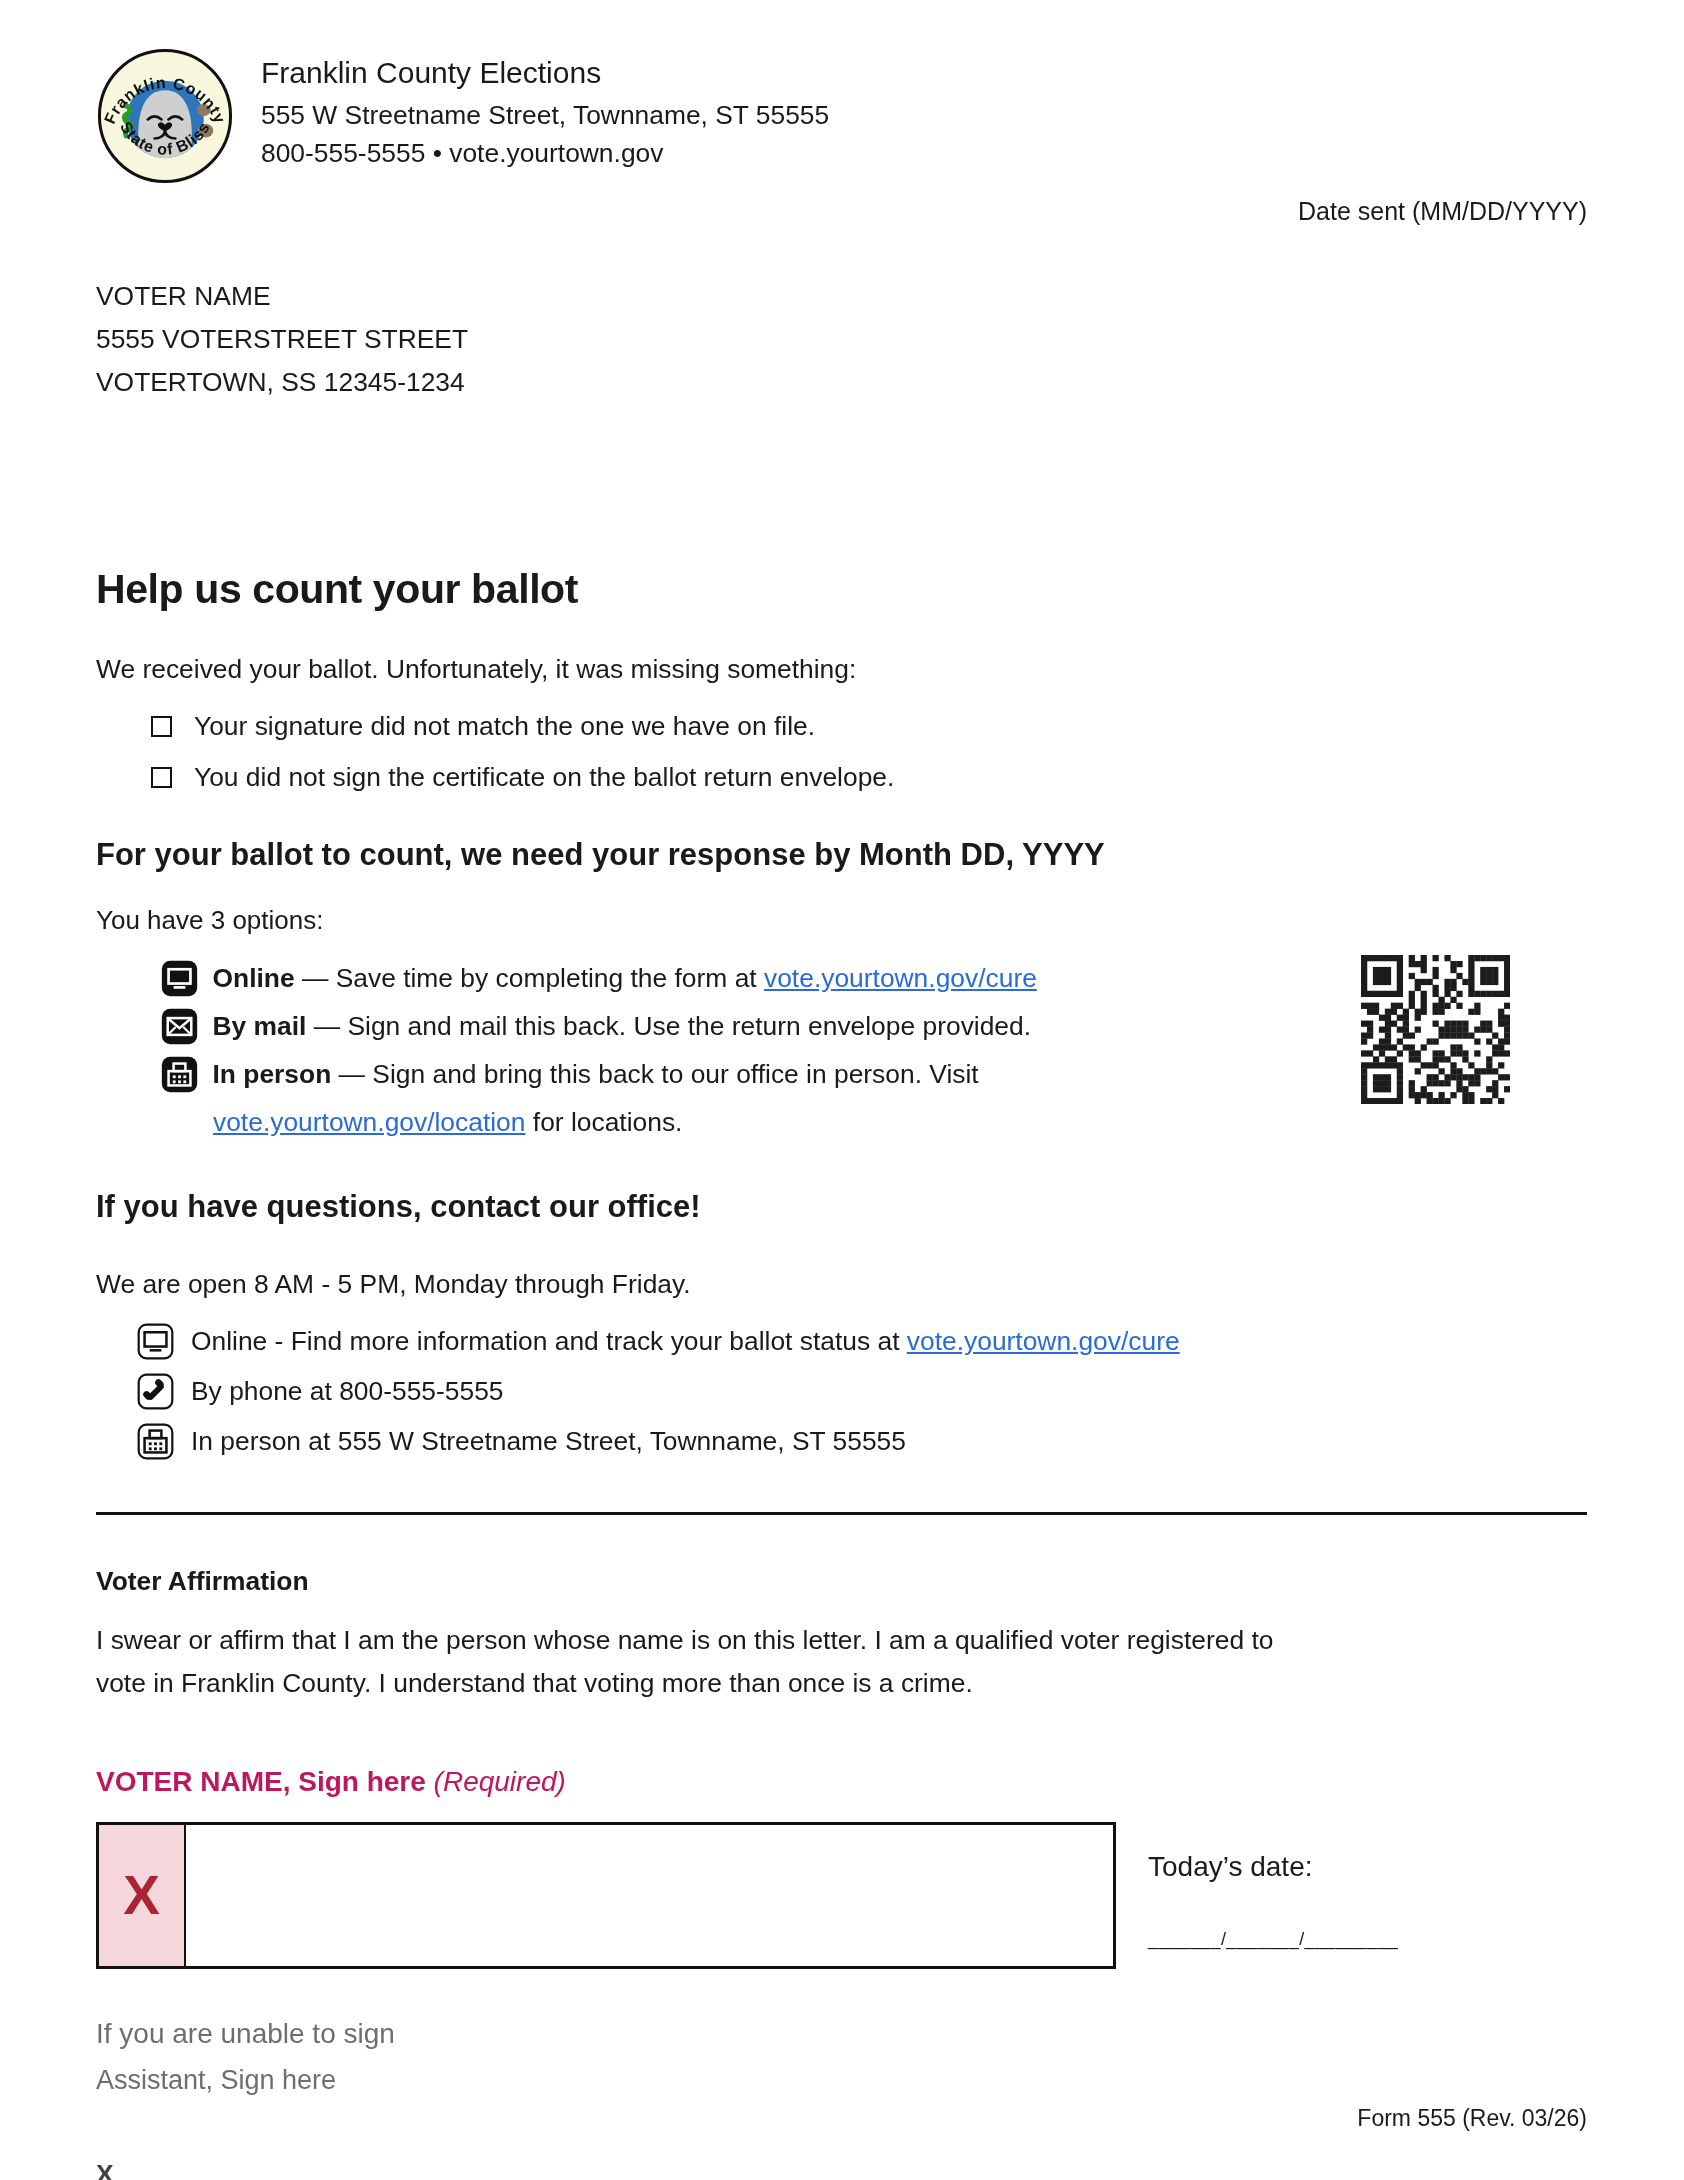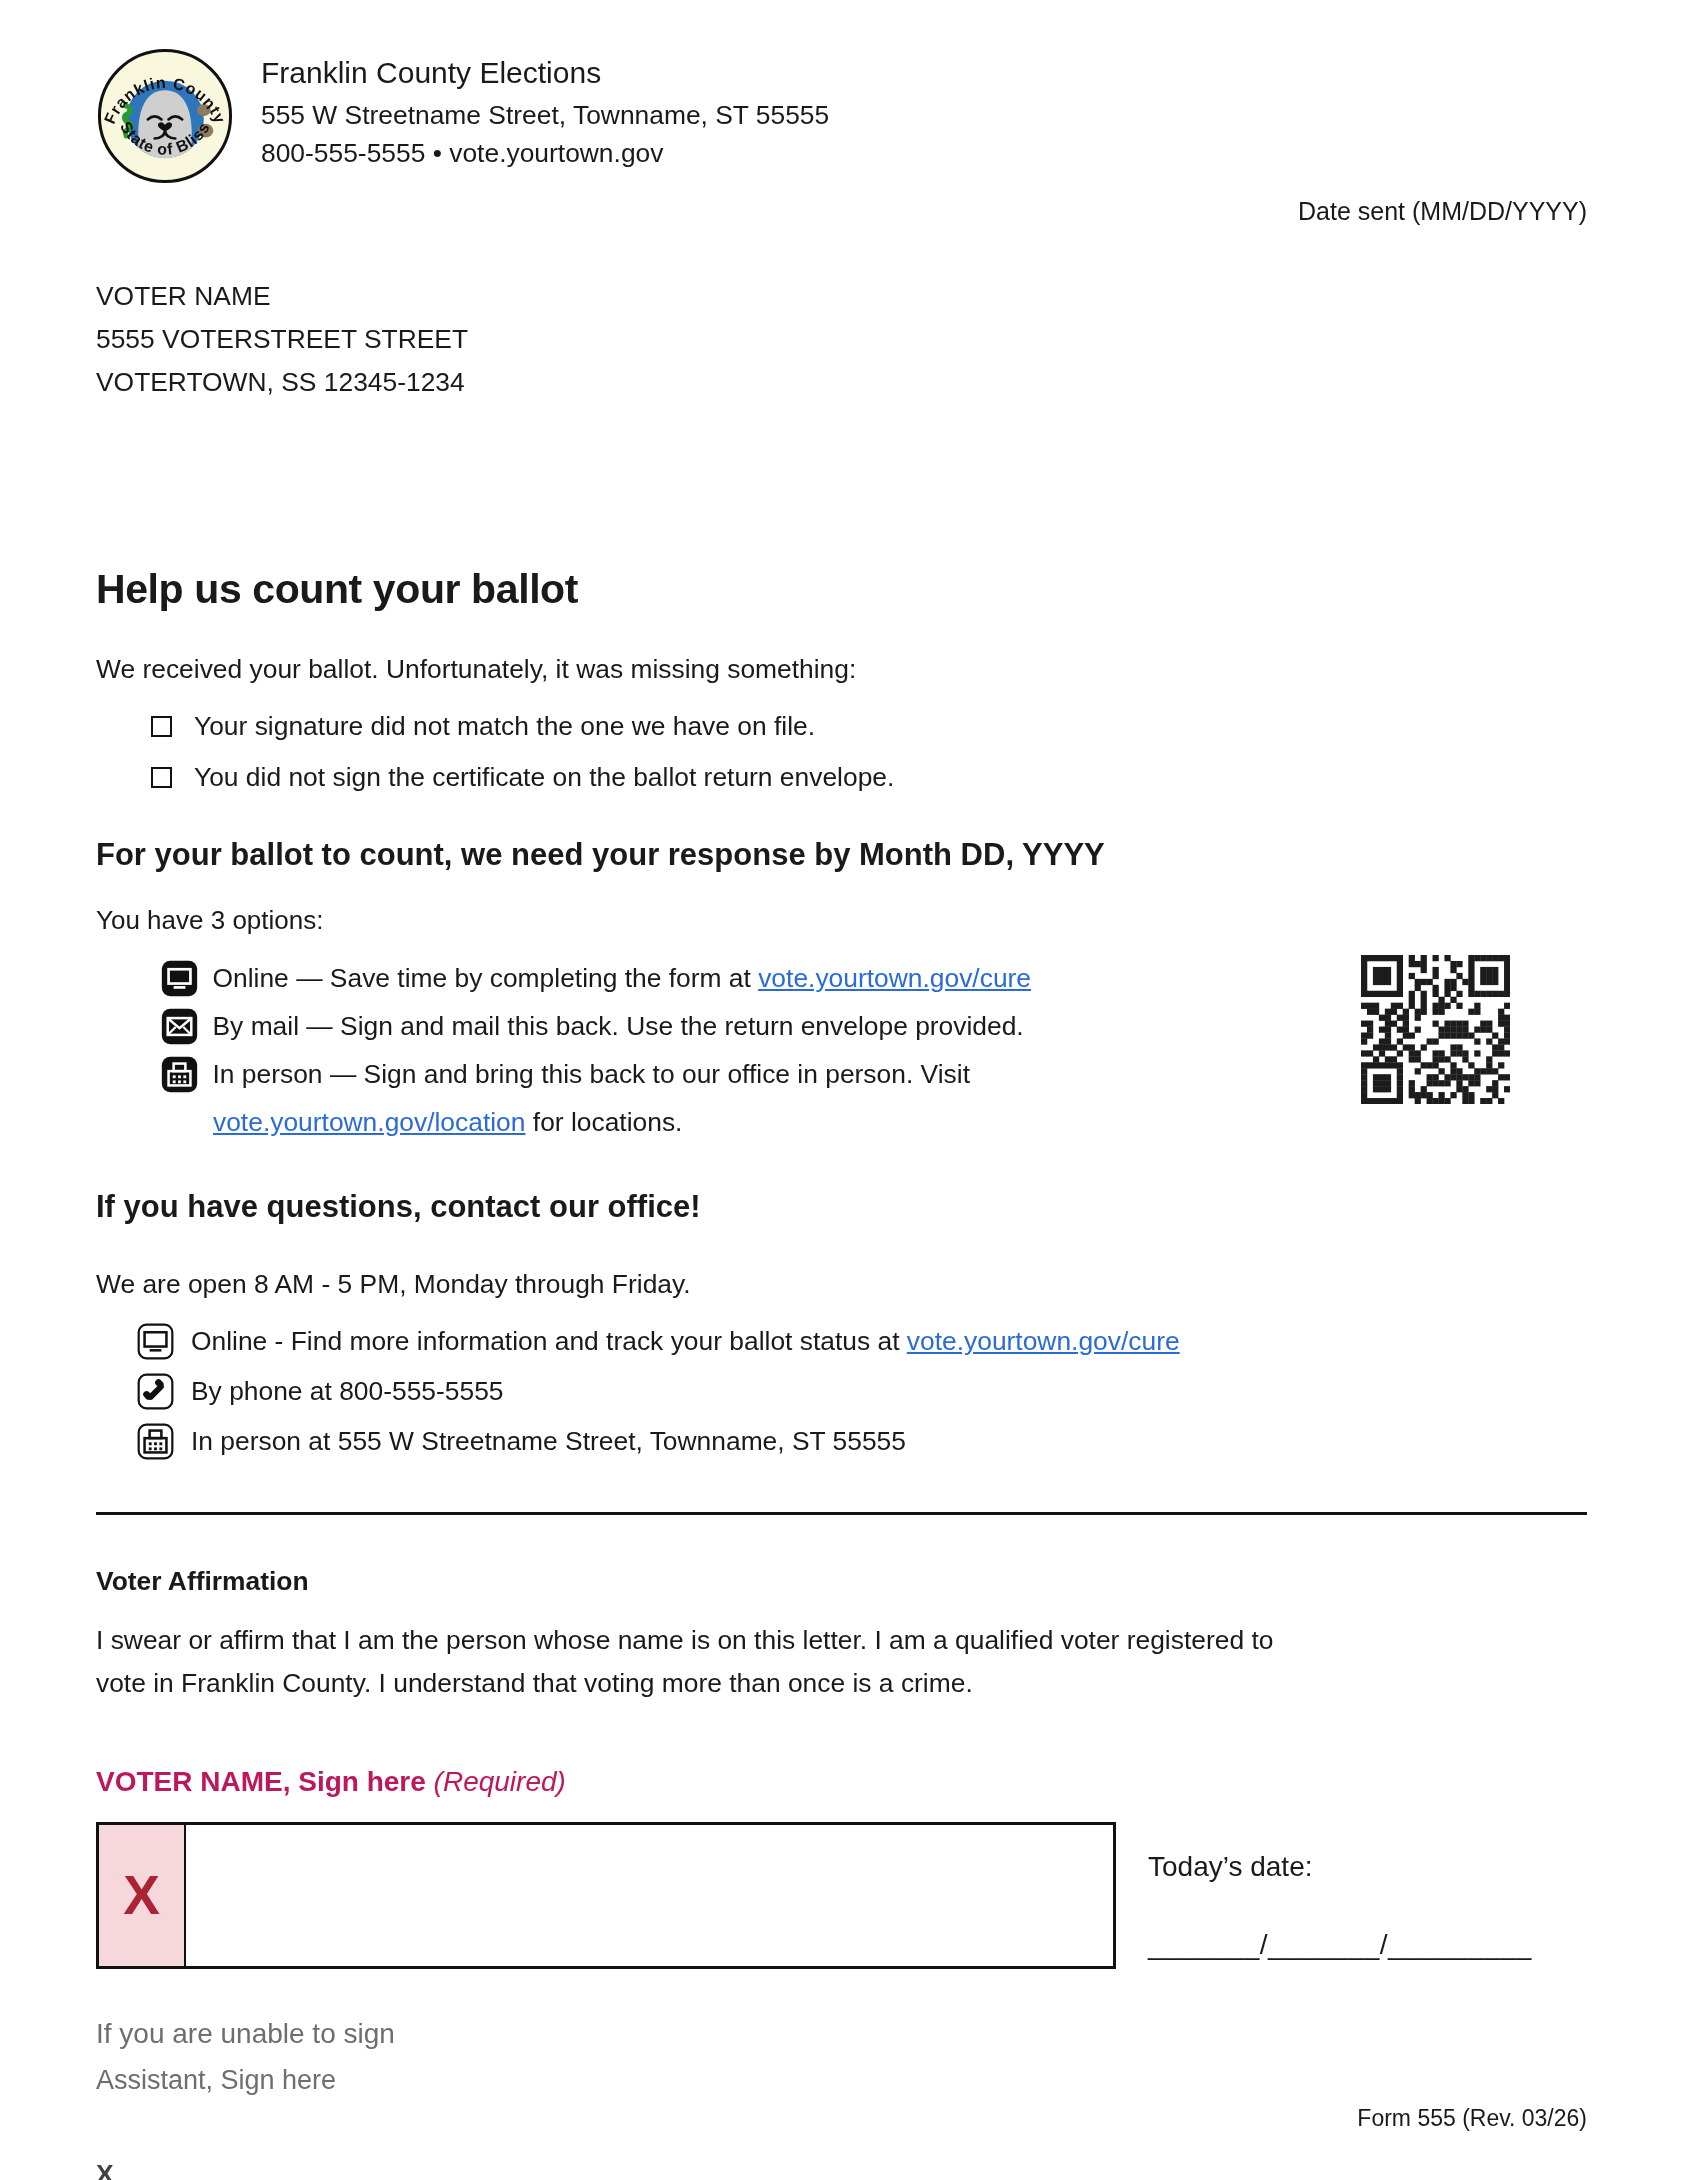--- a/index.html
+++ b/index.html
@@ -29,42 +29,42 @@
   .issue-row { display:flex; align-items:center; gap:22px; margin-left:55px; margin-bottom:20.4px; font-size:26.4px; }
   .checkbox { width:21px; height:21px; border:2.1px solid #111; flex:none; background:#fff; }
   
   .h2 { font-size:31px; font-weight:700; }
   .response-h2 { margin-top:44px; }
   .lead { margin-top:32px; font-size:26px; }
   .options { margin-top:24px; position:relative; }
   .opt-row { display:flex; gap:14.5px; align-items:flex-start; margin-left:65px; margin-bottom:11px; font-size:26.4px; line-height:37px; }
   .opt-icon { width:37px; height:37px; flex:none; }
   .opt-line2 { margin-left:117px; font-size:26.4px; line-height:37px; margin-bottom:8.5px; }
-  .b { font-weight:400; }
+  .b { font-weight:700; }
   a.link, .link { color:#2b6bd9; text-decoration:underline; cursor:pointer; }
   .qr { position:absolute; top:-5.1px; right:77px; width:149px; height:149px; }
   
   .questions-h2 { margin-top:48px; }
   .hours { margin-top:44px; font-size:26.4px; }
   .methods { margin-top:22px; }
   .method-row { display:flex; gap:17px; align-items:center; margin-left:41px; margin-bottom:11px; font-size:26.4px; line-height:39px; }
   
   .rule { margin-top:51px; border-top:3.4px solid #111; width:100%; }
   
   .aff-title { margin-top:51px; font-size:26.4px; font-weight:700; }
   .aff-body { margin-top:22px; font-size:26.4px; line-height:43px; }
   .sign-label { margin-top:61px; font-size:28px; font-weight:700; color:#be185d; }
   .sign-label .req { font-weight:400; font-style:italic; }
   .sign-row { margin-top:24px; display:flex; gap:32px; align-items:flex-start; }
   .sign-box { width:1020px; height:147px; border:3.4px solid #111; display:flex; background:#fff; }
   .x-strip { width:87px; background:#f6d8dc; border-right:2.6px solid #111; display:flex; align-items:center; justify-content:center; }
   .x-mark { color:#ad2336; font-weight:700; font-size:55px; }
   .sign-area { flex:1; }
   .date-col { padding-top:29px; font-size:28px; }
-  .date-line { margin-top:46px; font-size:28px; letter-spacing:0.4px; white-space:nowrap; }
+  .date-line { margin-top:46px; font-size:18px; letter-spacing:0.4px; white-space:nowrap; }
   
   .unable { margin-top:49px; font-size:28px; font-weight:400; color:#6e6e6e; }
   .assistant { margin-top:15.3px; font-size:27px; color:#6e6e6e; }
   .xline { margin-top:63px; font-size:26.4px; font-weight:700; color:#414141; }
   .sig-underline { display:inline-block; width:692px; border-bottom:2.6px solid #5a5a5a; margin-left:12px; position:relative; top:3.4px; }
   
   .footer { position:absolute; right:98px; bottom:49px; font-size:23px; }
 </style>
 </head>
 <body>

